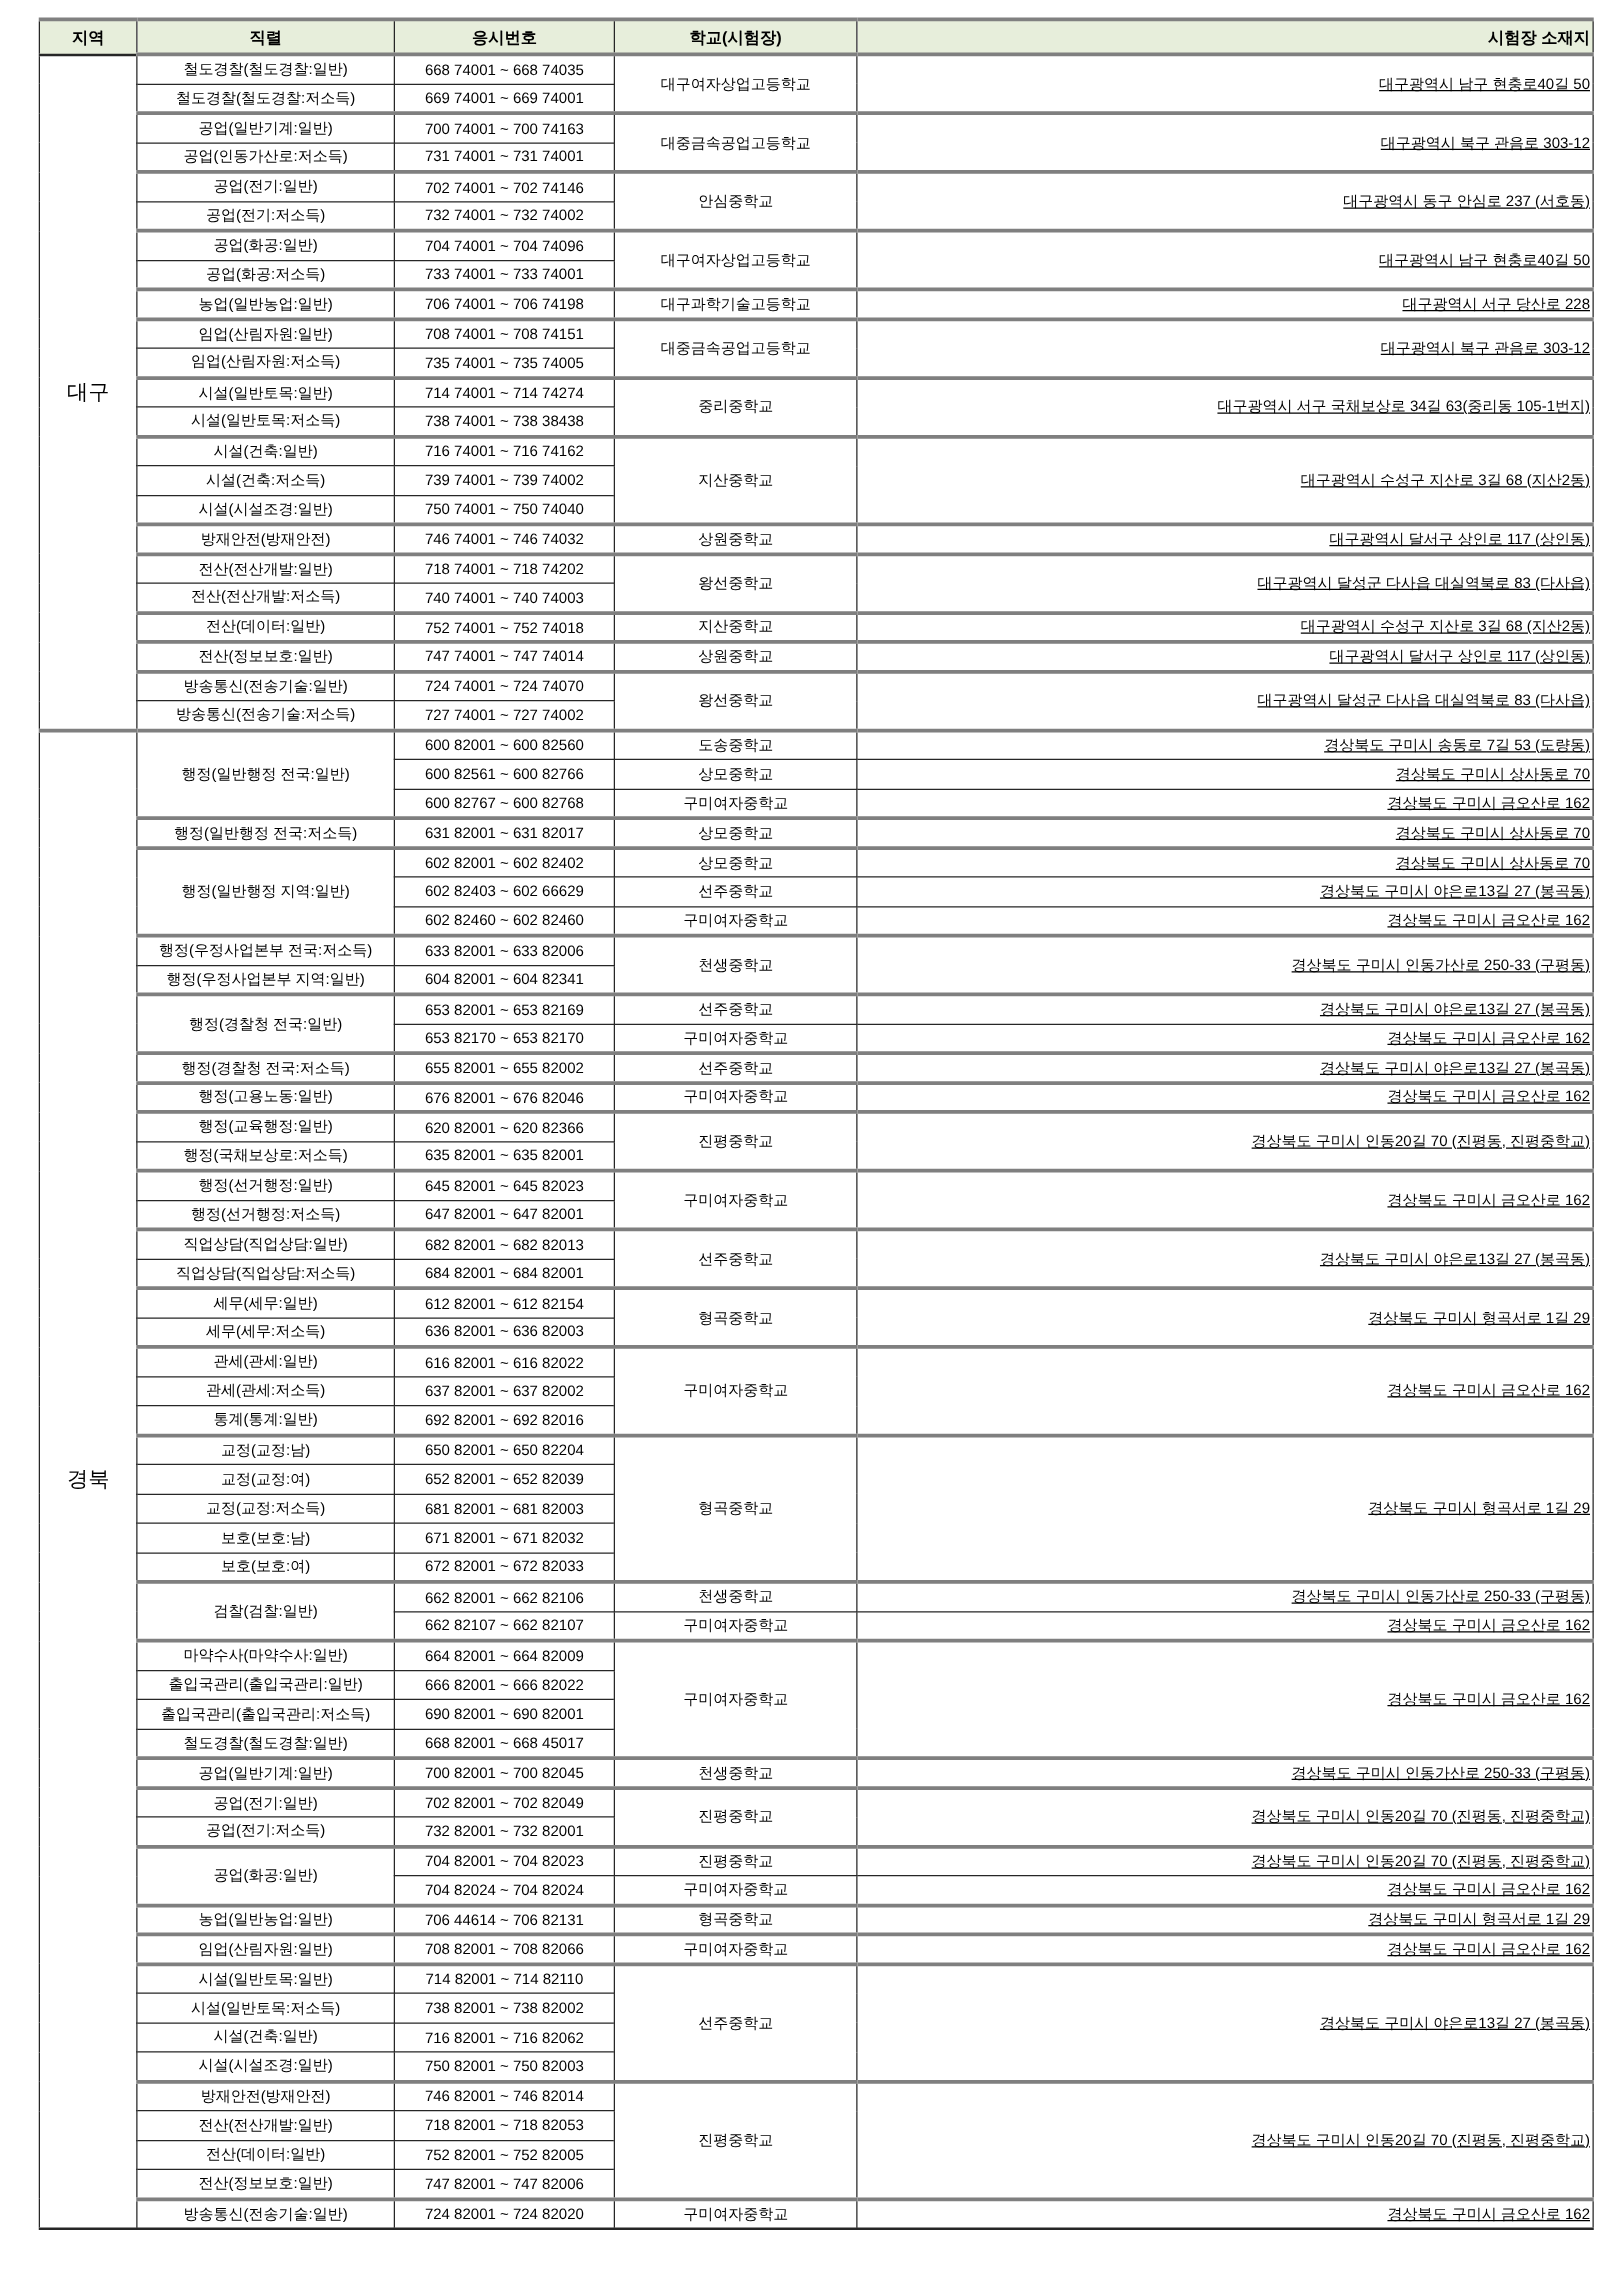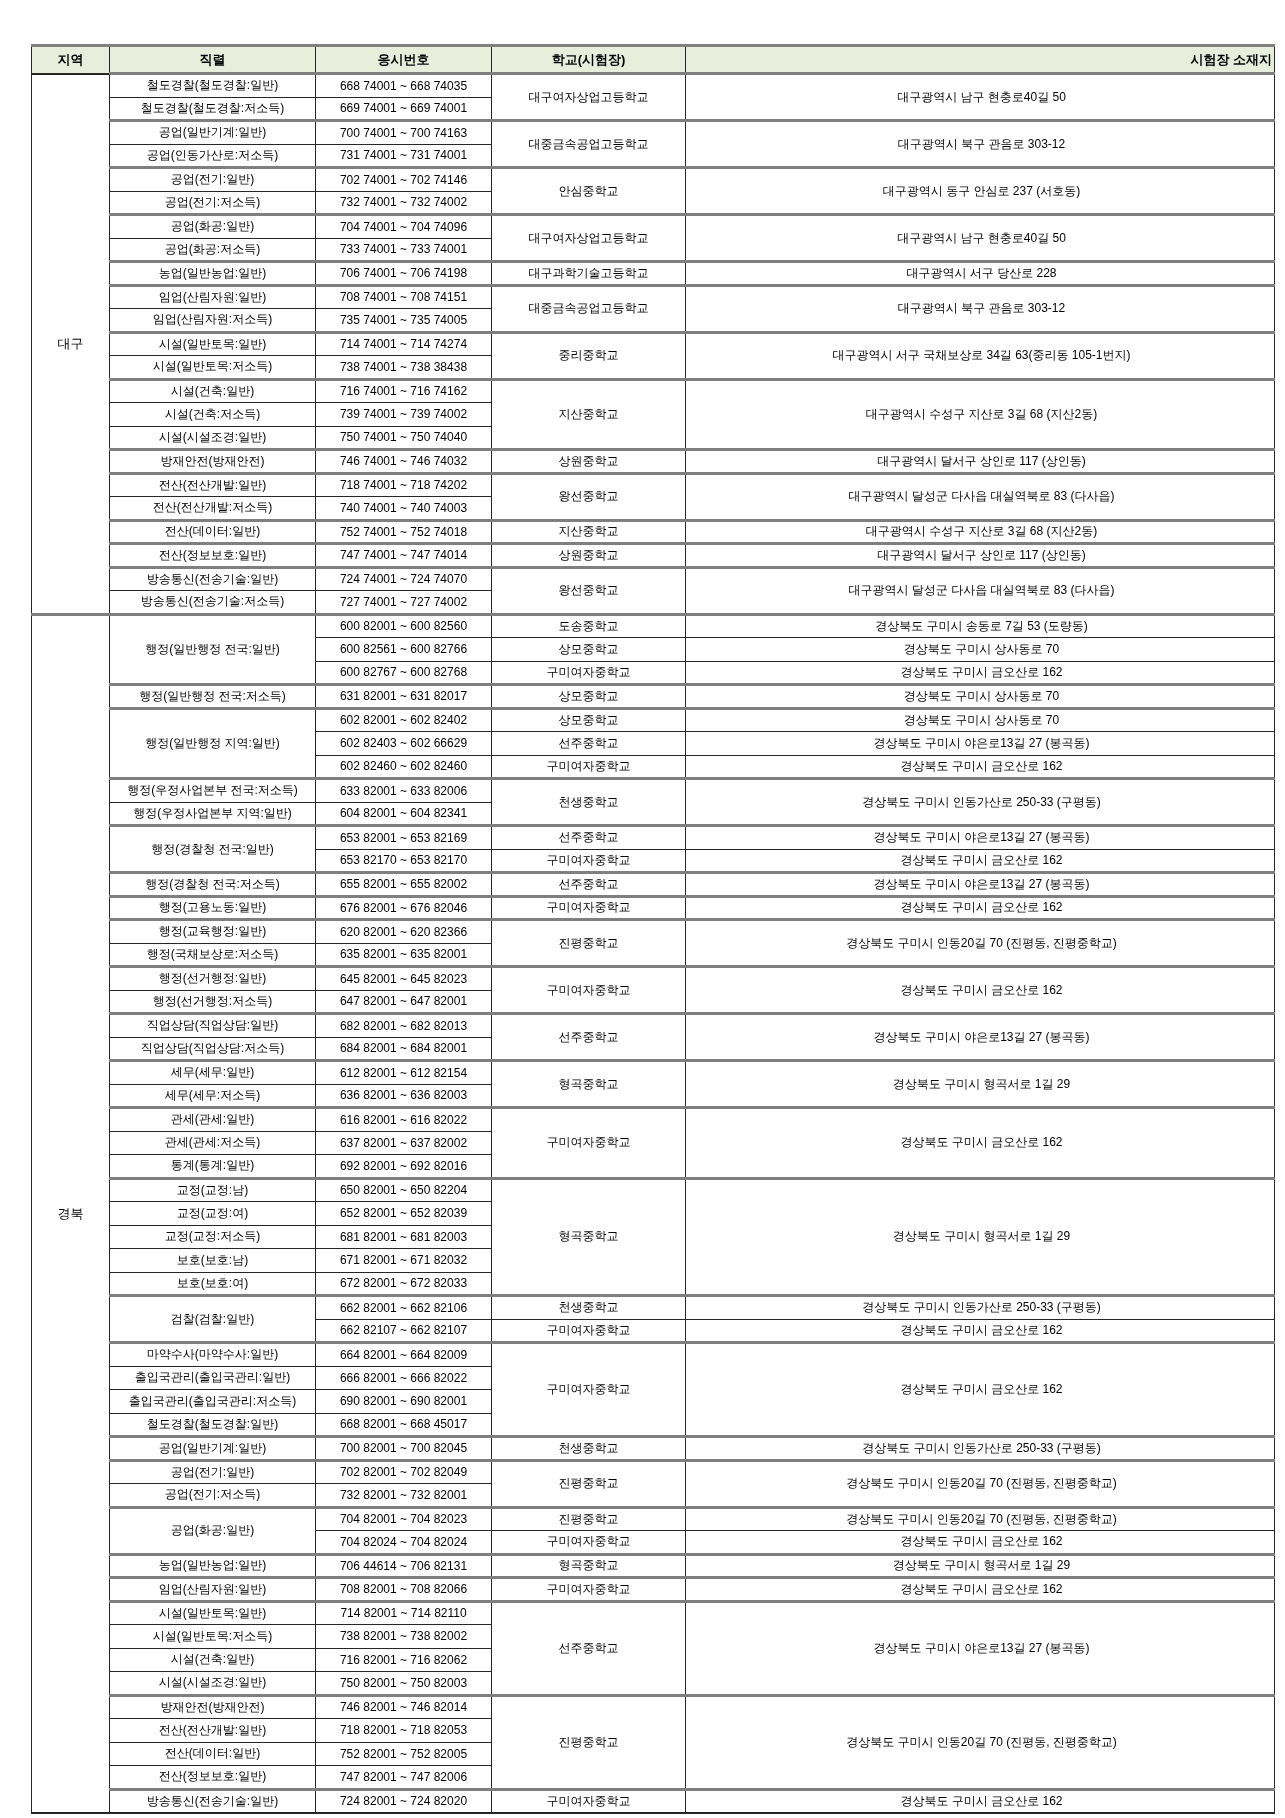--- a/index.html
+++ b/index.html
@@ -1,23 +1,23 @@
 <!DOCTYPE html>
 <html><head>
 <meta charset="utf-8">
 <style>
   html,body{margin:0;padding:0;background:#ffffff;}
   body{width:1285px;height:1818px;position:relative;font-family:"Liberation Sans","DejaVu Sans",sans-serif;color:#000;}
-  table{border-collapse:collapse;table-layout:fixed;position:absolute;left:31px;top:14px;width:1243px;margin-top:30px;}
+  table{border-collapse:collapse;table-layout:fixed;position:absolute;left:31px;top:14px;width:1243px;}
   td,th{border:1px solid #262626;font-size:12px;font-weight:400;text-align:center;vertical-align:middle;padding:0 2px;overflow:hidden;white-space:nowrap;}
   thead th{background:#e7eedb;font-size:13px;font-weight:700;height:25px;border-top:3px solid #808080;border-bottom:2px solid #262626;}
   thead th.left{text-align:right;padding-left:5px;}
   tbody tr{height:23.5px;}
-  td.region{font-size:13px;}
-  td.address{text-align:center;padding-left:5px;}
+  td.region{font-size:17px;}
+  td.address{text-align:right;padding-left:5px;text-decoration:underline;}
   td.bt{border-top:3px solid #7f7f7f;}
   table{border-left:1px solid #262626;border-right:1px solid #262626;border-bottom:2px solid #262626;}
 </style>
 </head>
 <body>
 
 <table>
   <colgroup>
     <col style="width:78px">
     <col style="width:206px">

